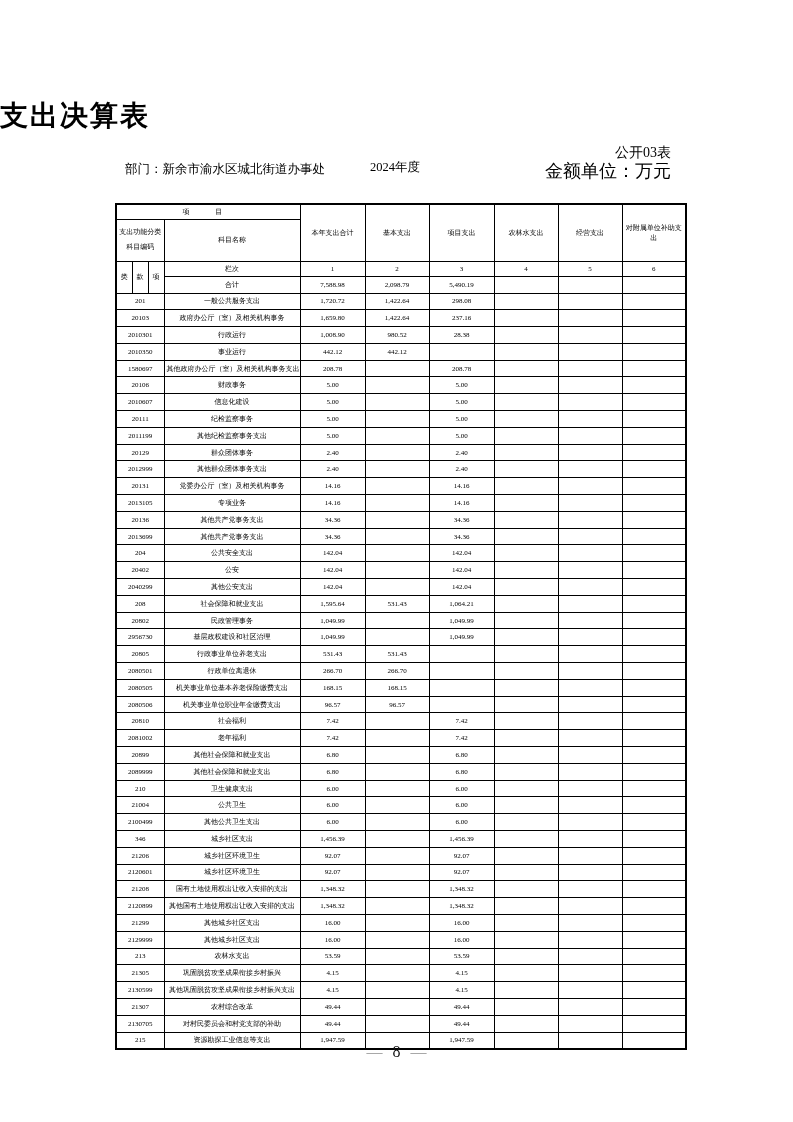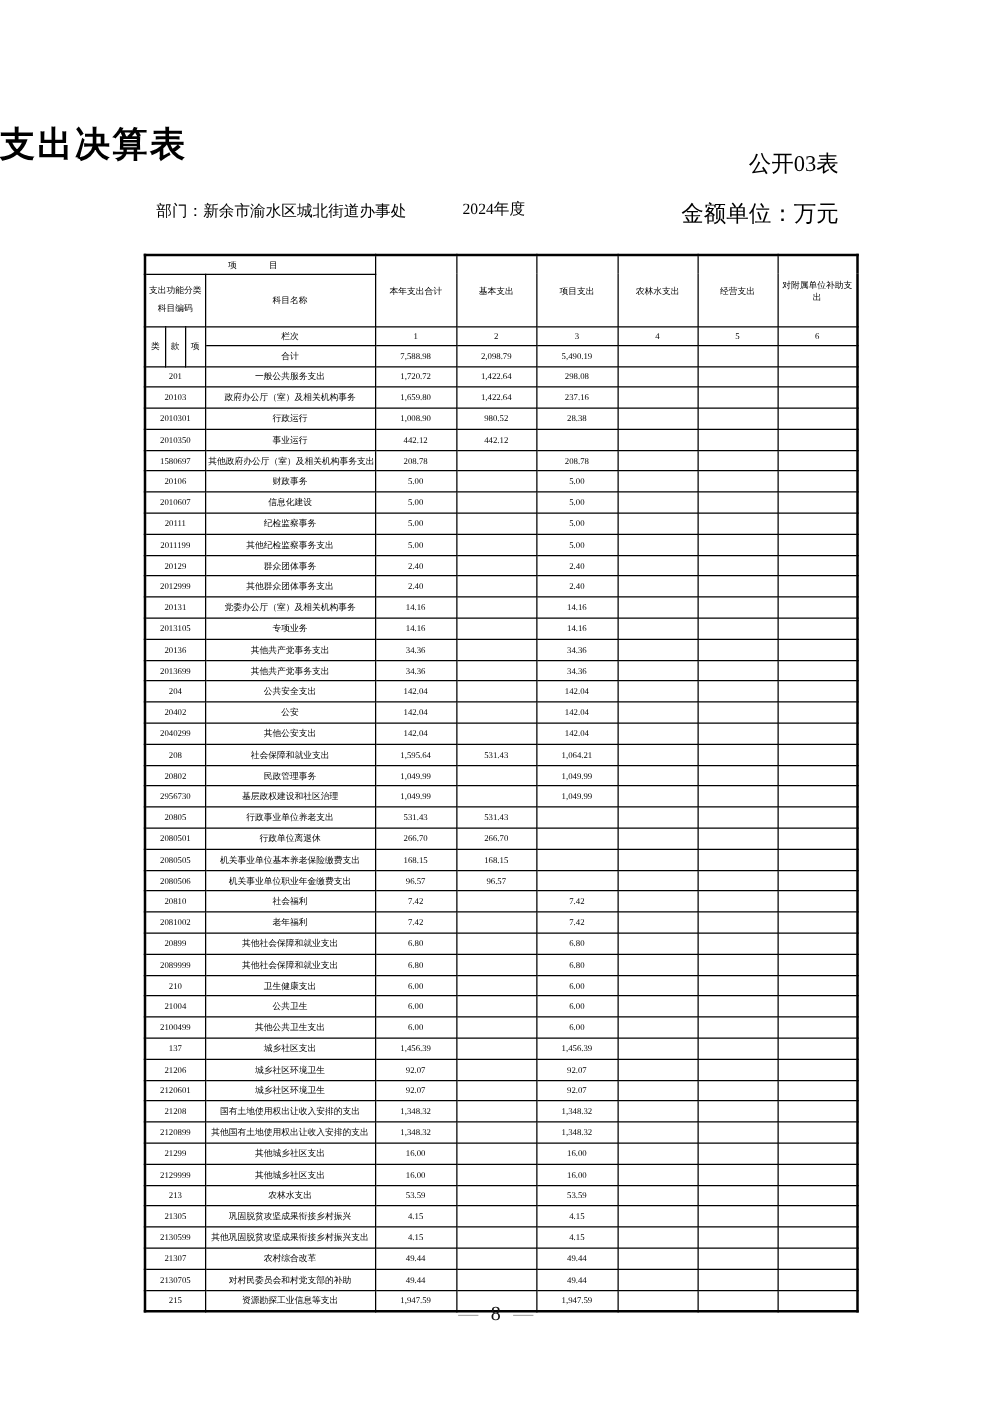--- a/index.html
+++ b/index.html
@@ -17,22 +17,22 @@
     position: absolute;
     top: 97px; left: 0; width: 100%;
     text-align: left;
     font-size: 28px;
     font-weight: bold;
     letter-spacing: 2px;
     font-family: "Liberation Sans", "DejaVu Sans", sans-serif;
   }
   .table-code {
     position: absolute;
-    top: 119px; right: 122px;
-    font-size: 18px;
+    top: 144px; right: 122px;
+    font-size: 14px;
   }
   .dept {
     position: absolute;
     top: 156px; left: 125px;
     width: 200px;
     font-size: 12.5px;
     line-height: 26px;
   }
   .year {
     position: absolute;
@@ -455,21 +455,21 @@
           <td class="cell-code" colspan="3">2100499</td>
           <td class="cell-name">其他公共卫生支出</td>
           <td class="cell-value">6.00</td>
           <td class="cell-value"></td>
           <td class="cell-value">6.00</td>
           <td class="cell-value"></td>
           <td class="cell-value"></td>
           <td class="cell-value"></td>
         </tr>
         <tr class="data-row">
-          <td class="cell-code" colspan="3">137</td>
+          <td class="cell-code" colspan="3">346</td>
           <td class="cell-name">城乡社区支出</td>
           <td class="cell-value">1,456.39</td>
           <td class="cell-value"></td>
           <td class="cell-value">1,456.39</td>
           <td class="cell-value"></td>
           <td class="cell-value"></td>
           <td class="cell-value"></td>
         </tr>
         <tr class="data-row">
           <td class="cell-code" colspan="3">21206</td>

